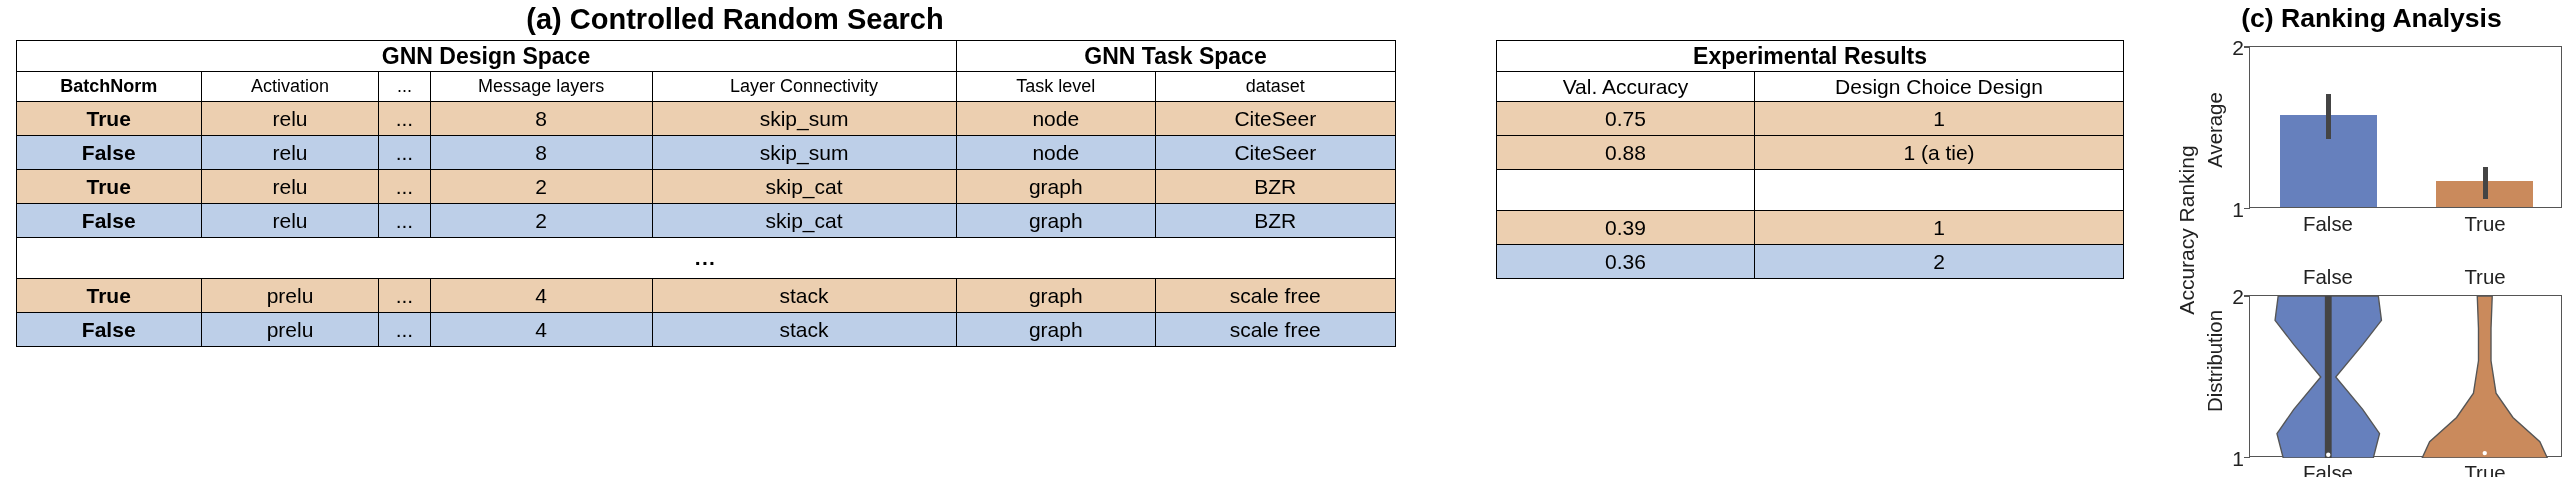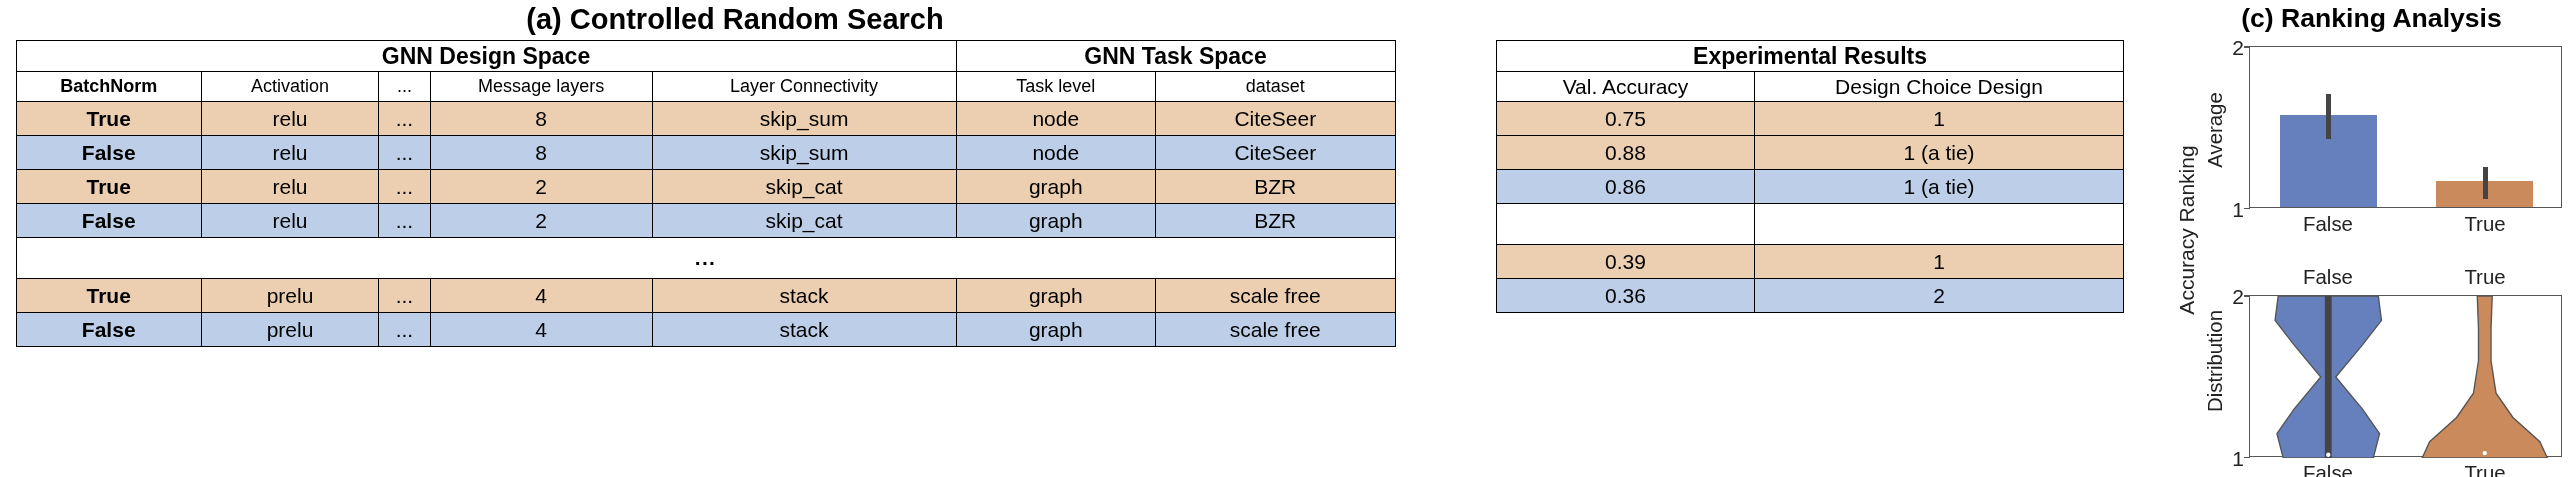--- a/index.html
+++ b/index.html
@@ -196,24 +196,20 @@
         <th class="colh">Design Choice Design</th>
       </tr>
     </thead>
     <tbody id="table-b-body">
         <tr class="row-orange">
           <td>0.75</td>
           <td>1</td>
         </tr>
         <tr class="row-orange">
           <td>0.88</td>
-          <td>1 (a tie)</td>
-        </tr>
-        <tr class="row-blue">
-          <td>0.86</td>
           <td>1 (a tie)</td>
         </tr>
         <tr class="blank row-white">
           <td></td>
           <td></td>
         </tr>
         <tr class="row-orange">
           <td>0.39</td>
           <td>1</td>
         </tr>

